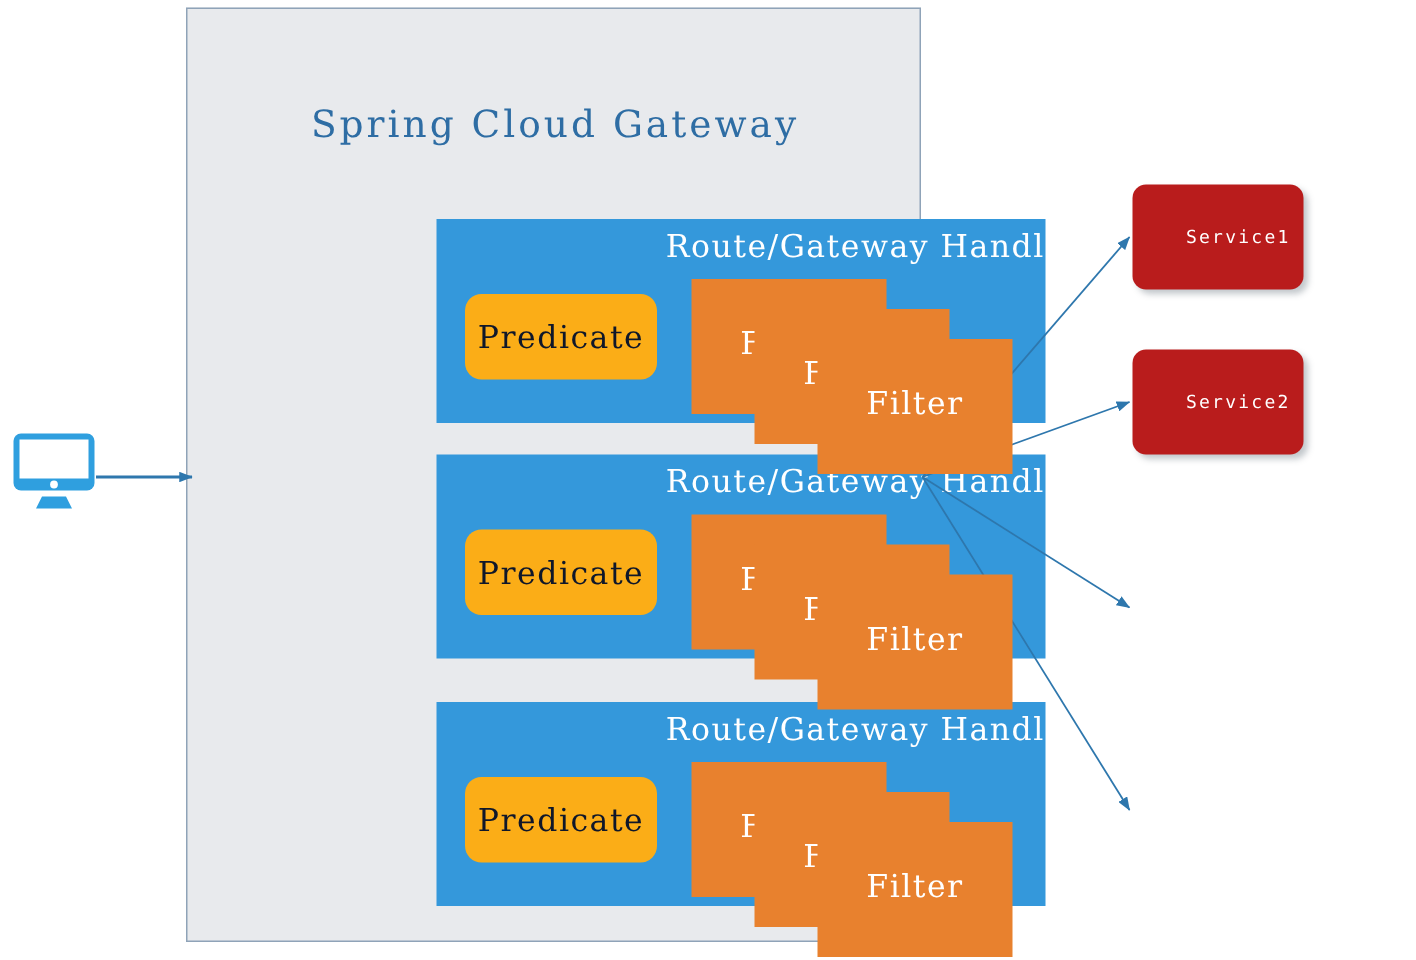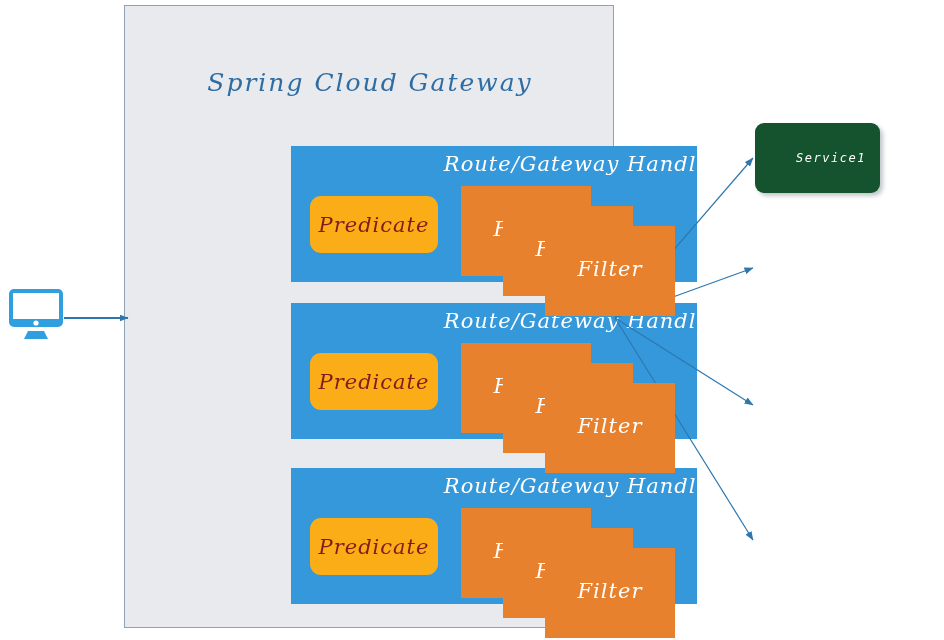--- a/index.html
+++ b/index.html
@@ -13,21 +13,20 @@
     position: relative;
     overflow: hidden;
     font-family: "DejaVu Sans Mono", monospace;
   }
 
   #canvas {
     position: absolute;
     left: 0; top: 0;
     width: 944px;
     height: 640px;
-    font-style: italic;
   }
 
   
   #gateway-container {
     position: absolute;
     left: 124px;
     top: 5px;
     width: 490px;
     height: 623px;
     background: #e8eaed;
@@ -79,21 +78,21 @@
     top: 50px;
     width: 128px;
     height: 57px;
     background: #fbad17;
     border-radius: 11px;
     display: flex;
     align-items: center;
     justify-content: center;
     font-family: "DejaVu Serif", serif;
     font-size: 21px;
-    color: #7f1d1d;
+    color: #0f172a;
     letter-spacing: 1px;
     box-sizing: border-box;
   }
 
   
   .filter-stack {
     position: absolute;
     left: 170px;
     top: 40px;
     width: 236px;
@@ -119,23 +118,23 @@
     white-space: pre;
   }
   .filter-card.c0 { left: 0px;  top: 0px;  z-index: 1; }
   .filter-card.c1 { left: 42px; top: 20px; z-index: 2; }
   .filter-card.c2 { left: 84px; top: 40px; z-index: 3; }
 
   
   .service-box {
     position: absolute;
     left: 755px;
-    width: 125px;
+    width: 114px;
     height: 70px;
-    background: #14532d;
+    background: #b91c1c;
     border-radius: 9px;
     box-shadow: 3px 3px 4px rgba(120,130,140,0.45);
     display: flex;
     align-items: center;
     justify-content: center;
     font-family: "DejaVu Sans Mono", monospace;
     font-size: 12px;
     letter-spacing: 1.5px;
     color: #ffffff;
     box-sizing: border-box;
@@ -224,20 +223,21 @@
   <div id="monitor-icon">
     <svg width="56" height="52" viewBox="0 0 56 52" xmlns="http://www.w3.org/2000/svg">
       <rect x="1" y="1" width="54" height="38" rx="5" ry="5" fill="#2f9fdf"></rect>
       <rect x="5" y="5" width="46" height="26" fill="#ffffff"></rect>
       <circle cx="28" cy="35" r="2.6" fill="#ffffff"></circle>
       <path d="M20 43 L36 43 L40 51 L16 51 Z" fill="#2f9fdf"></path>
     </svg>
   </div>
 
   <div class="service-box s0">Service1</div>
+  <div class="service-box s1">Service2</div>
 
   <svg id="arrows-layer" viewBox="0 0 944 640" xmlns="http://www.w3.org/2000/svg">
     <defs>
       <marker id="arrowhead" markerWidth="9" markerHeight="7" refX="8.5" refY="3.5" orient="auto" markerUnits="userSpaceOnUse">
         <polygon points="0 0, 9 3.5, 0 7" fill="#2e77ad"></polygon>
       </marker>
     </defs>
 
     <line x1="64" y1="318" x2="128" y2="318" stroke="#2e77ad" stroke-width="2" marker-end="url(#arrowhead)"></line>
 

